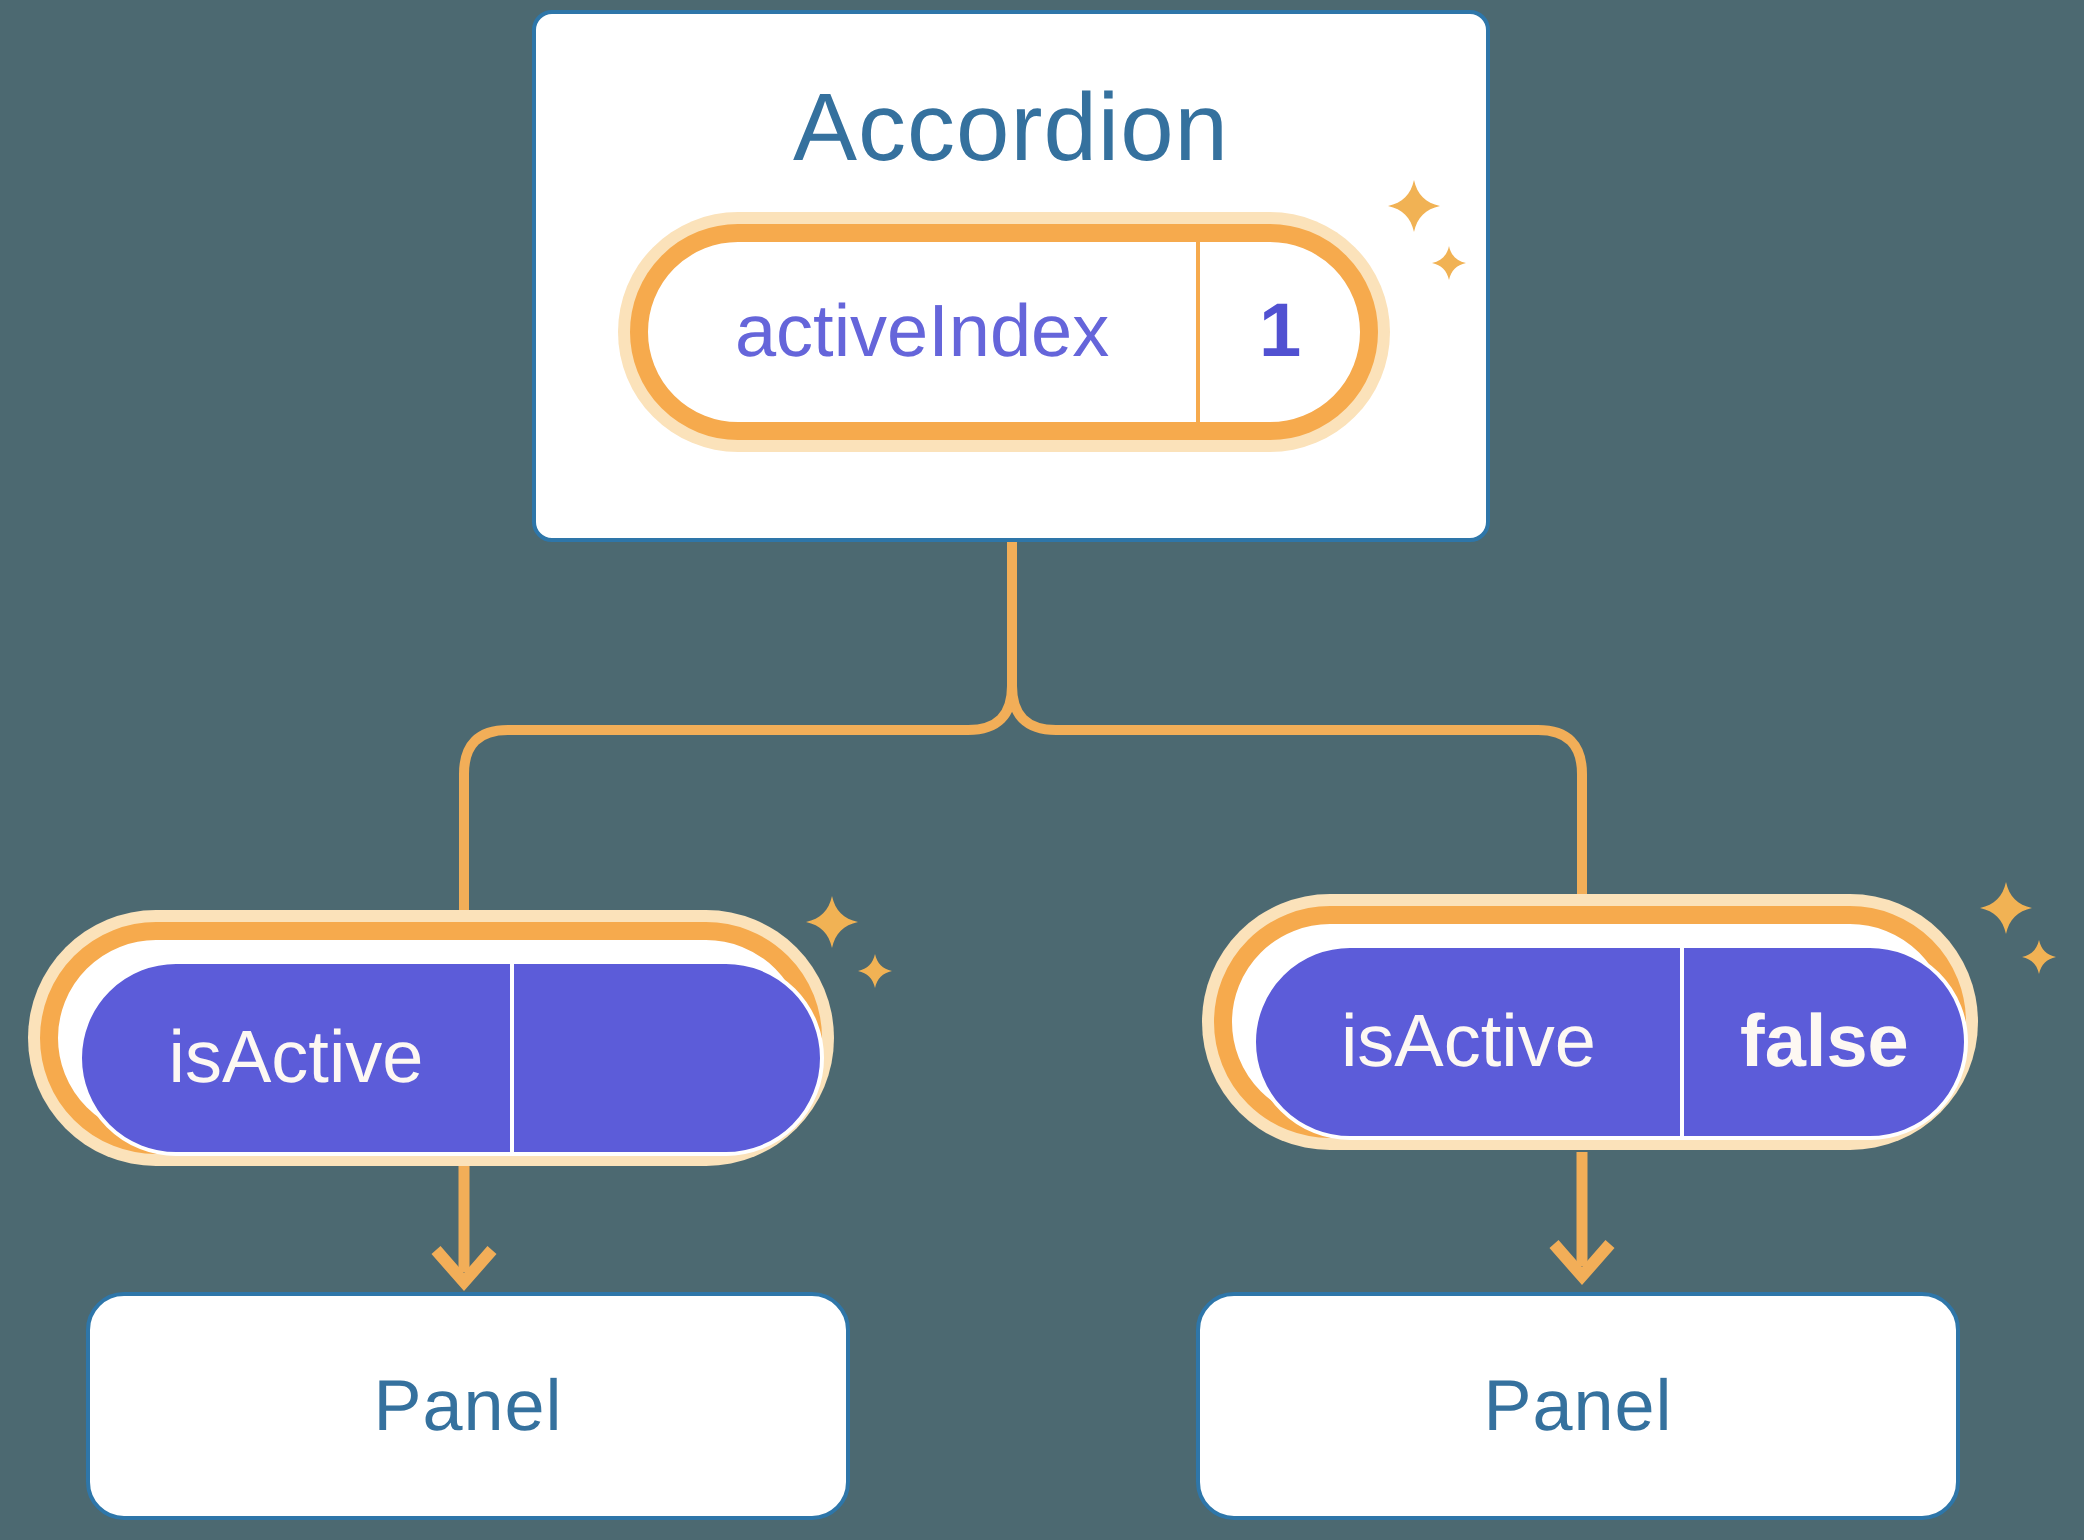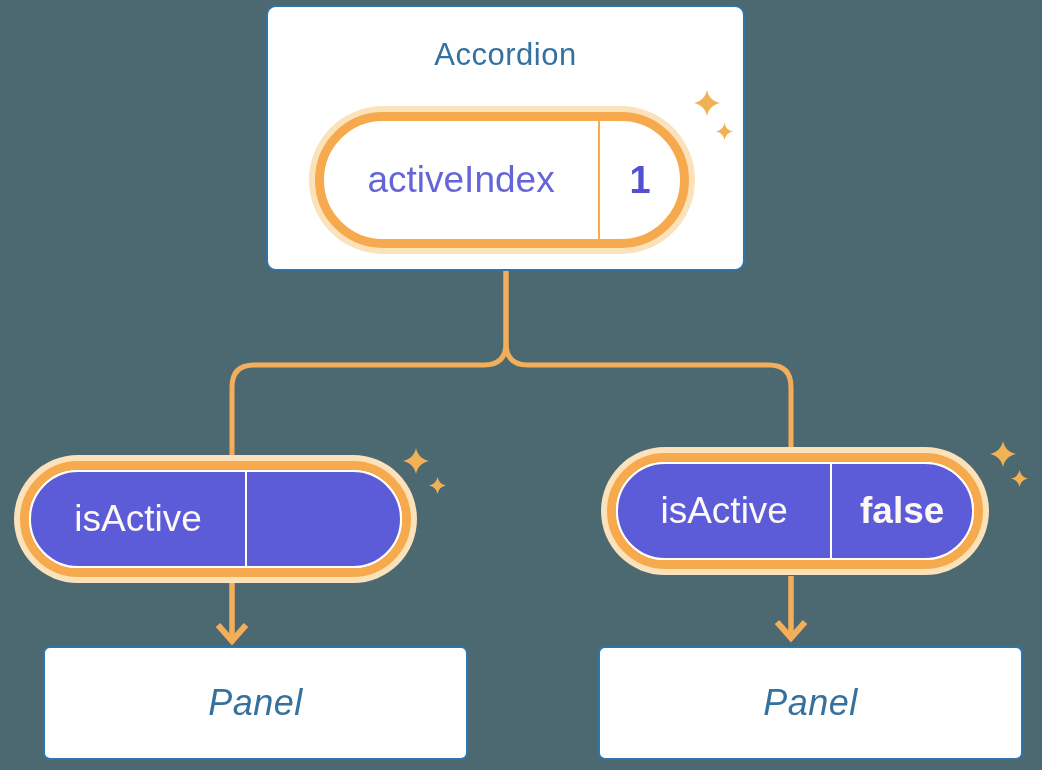--- a/index.html
+++ b/index.html
@@ -14,44 +14,44 @@
   .stage{position:relative;width:1042px;height:770px;background:var(--bg);overflow:hidden;}
   svg.connectors{position:absolute;inset:0;width:100%;height:100%;}
   svg.connectors path{fill:none;stroke:var(--orange-line);}
   .card{
     position:absolute;background:var(--card-bg);
     border:2.5px solid var(--blue-border);border-radius:10px;
   }
   .root-card{left:266px;top:5px;width:479px;height:266px;}
   .card-title{
     position:absolute;top:30px;left:0;width:100%;text-align:center;
-    font-size:31px;font-weight:500;color:var(--blue-text);letter-spacing:.5px;
+    font-size:48px;font-weight:500;color:var(--blue-text);letter-spacing:.5px;
   }
   .pill{
     position:absolute;border:9px solid var(--orange-border);border-radius:999px;
     box-shadow:0 0 0 6px var(--halo);background:var(--card-bg);
   }
   .pill-body{
     display:flex;width:100%;height:100%;border-radius:999px;overflow:hidden;
     align-items:stretch;
   }
-  .pill-body.purple{background:var(--purple);margin:0;border:2px solid var(--card-bg);}
+  .pill-body.purple{background:var(--purple);margin:10px;border:2px solid var(--card-bg);}
   .seg{display:flex;align-items:center;justify-content:center;}
-  .state-pill{left:315px;top:112px;width:374px;height:136px;}
+  .state-pill{left:315px;top:112px;width:374px;height:108px;}
   .state-pill .seg-label{flex:0 0 77%;font-size:37px;color:var(--purple-text);}
   .state-pill .seg-value{flex:1;font-size:38px;font-weight:700;color:var(--purple-value);}
   .state-pill .divider{width:2px;background:var(--orange-border);}
   .prop-pill .seg-label{font-size:37px;color:var(--white-text);}
   .prop-pill .seg-value{flex:1;font-size:37px;font-weight:700;color:var(--white-text);}
   .prop-pill .divider{width:2px;background:var(--card-bg);}
   .prop-pill-left{left:20px;top:461px;width:391px;height:116px;}
   .prop-pill-left .seg-label{flex:0 0 58%;}
   .prop-pill-right{left:607px;top:453px;width:376px;height:116px;}
   .prop-pill-right .seg-label{flex:0 0 60%;}
-  .panel-card{width:425px;height:114px;display:flex;align-items:center;justify-content:center;border-radius:7px;font-style:italic;}
+  .panel-card{width:382px;height:114px;display:flex;align-items:center;justify-content:center;border-radius:19px;}
   .panel-left{left:43px;top:646px;}
   .panel-right{left:598px;top:646px;}
   .panel-label{font-size:36px;font-weight:500;color:var(--blue-text);letter-spacing:.5px;}
   .sparkle{position:absolute;}
   .sparkle svg{display:block;width:100%;height:100%;fill:var(--sparkle);}
   .sp-top-big{left:694px;top:90px;width:26px;height:26px;}
   .sp-top-small{left:716px;top:123px;width:17px;height:17px;}
   .sp-left-big{left:403px;top:448px;width:26px;height:26px;}
   .sp-left-small{left:429px;top:477px;width:17px;height:17px;}
   .sp-right-big{left:990px;top:441px;width:26px;height:26px;}

